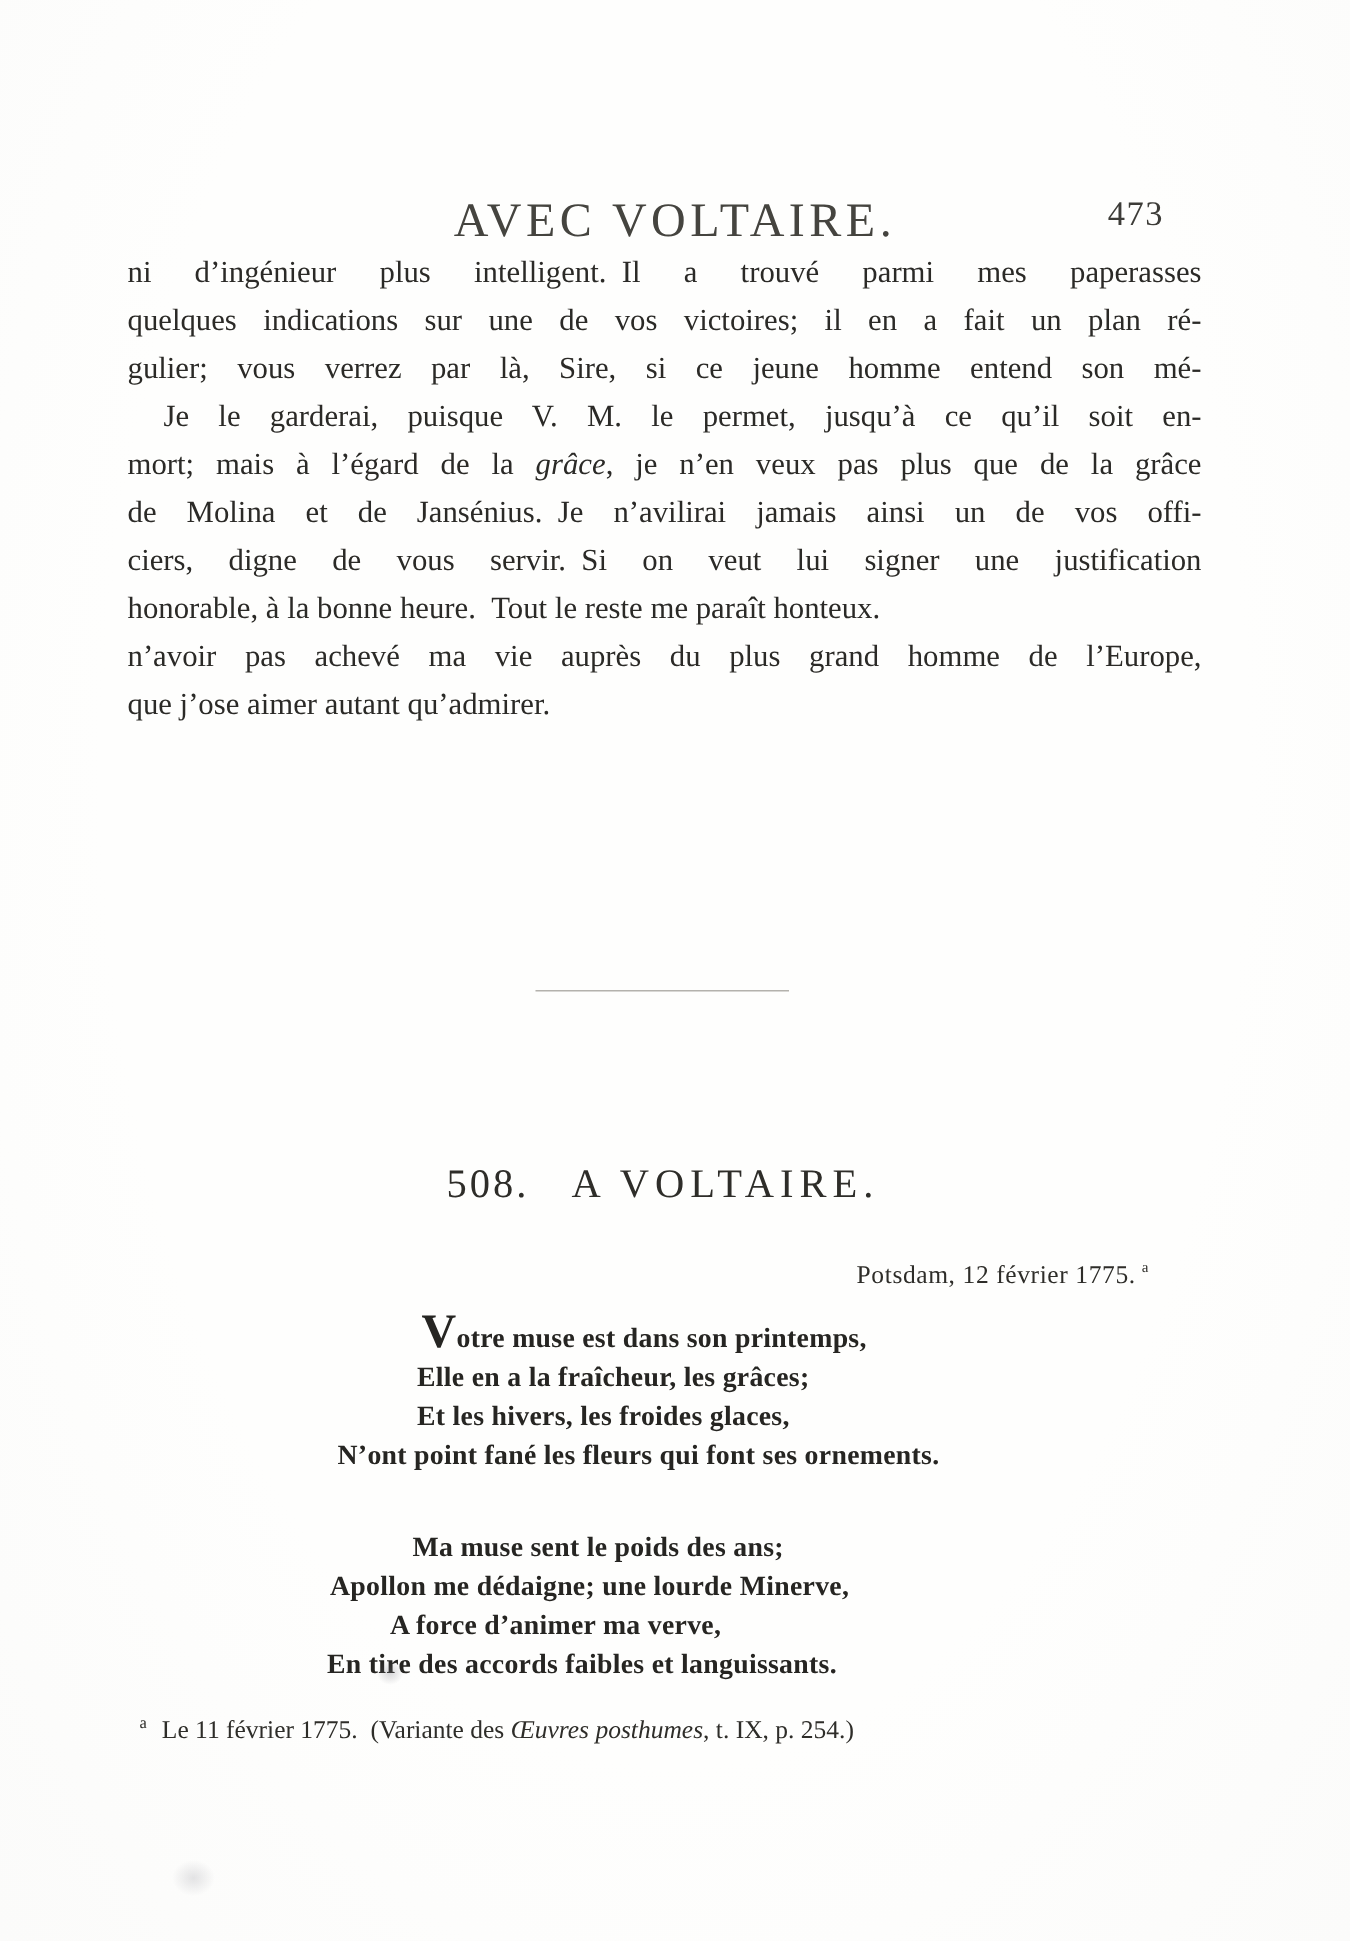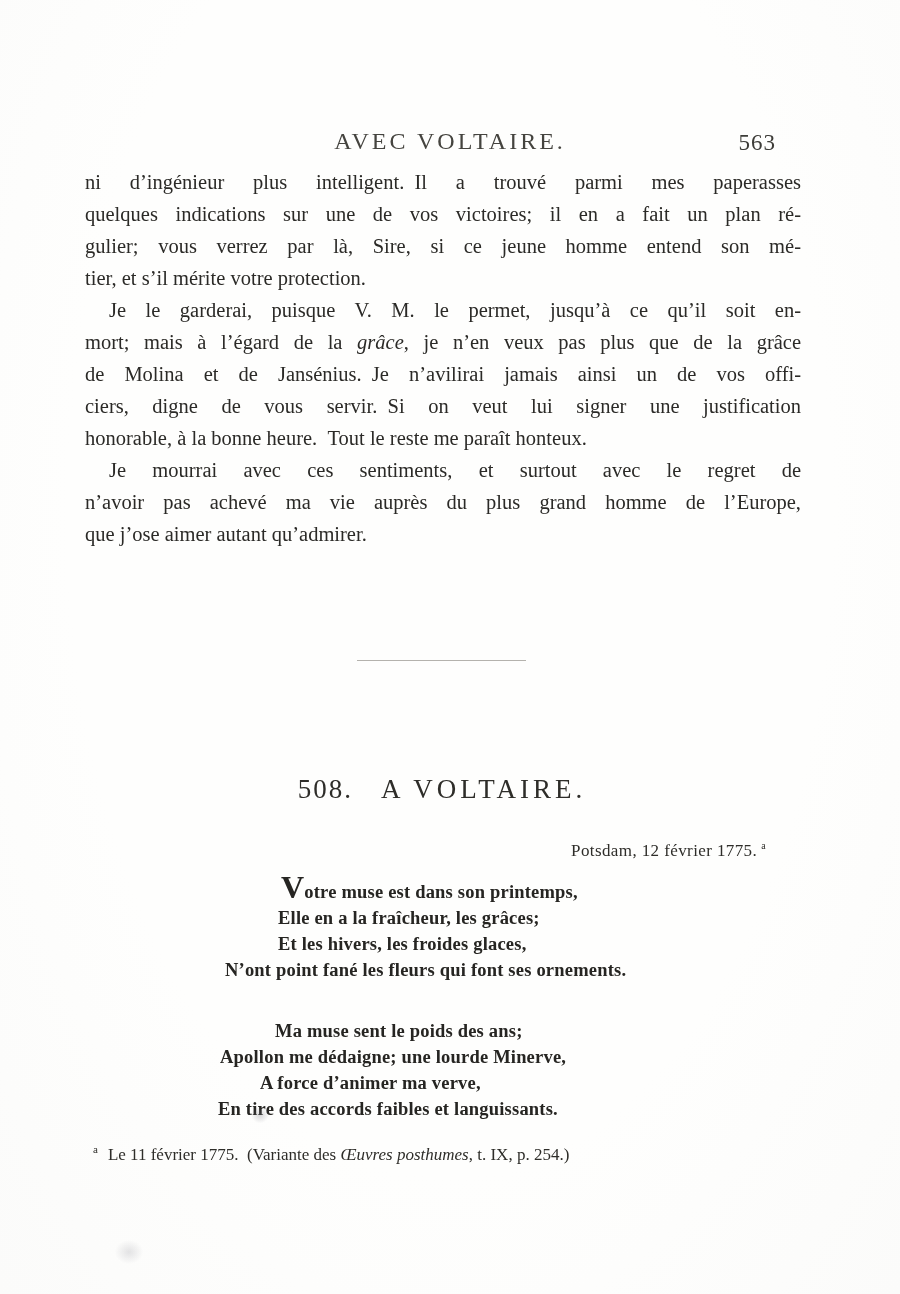--- a/index.html
+++ b/index.html
@@ -15,21 +15,21 @@
   .page {
     position: relative;
     width: 900px; height: 1294px;
     background: radial-gradient(ellipse at 50% 40%, #fefefd 60%, #fbfbfa 100%);
   }
 
   
   .running-header { position: absolute; top: 128px; left: 0; right: 0; height: 34px; }
   .header-title {
     display: block; text-align: center; 
-    font-size: 24px; letter-spacing: 3px; color: #45443f;
+    font-size: 32px; letter-spacing: 3px; color: #45443f;
   }
   .page-number {
     position: absolute; right: 124px; top: 2px;
     font-size: 23px; letter-spacing: 1px; color: #3d3c38;
   }
 
   
   .body-text {
     position: absolute; left: 85px; top: 166px; width: 716px;
     font-size: 20.5px; line-height: 32px; color: #2b2a27;
@@ -98,34 +98,32 @@
     background: radial-gradient(closest-side, rgba(135,135,145,0.22), rgba(135,135,145,0) 75%);
   }
 </style>
 </head>
 <body>
 
 <div class="page">
 
   <div class="running-header">
     <span class="header-title">AVEC VOLTAIRE.</span>
-    <span class="page-number">563</span>
+    <span class="page-number">473</span>
   </div>
 
   <div class="body-text">
       <div class="line">ni d’ingénieur plus intelligent. Il a trouvé parmi mes paperasses</div>
       <div class="line">quelques indications sur une de vos victoires; il en a fait un plan ré-</div>
       <div class="line">gulier; vous verrez par là, Sire, si ce jeune homme entend son mé-</div>
-      <div class="line last">tier, et s’il mérite votre protection.</div>
       <div class="line indent">Je le garderai, puisque V. M. le permet, jusqu’à ce qu’il soit en-</div>
       <div class="line">mort; mais à l’égard de la <i>grâce</i>, je n’en veux pas plus que de la grâce</div>
       <div class="line">de Molina et de Jansénius. Je n’avilirai jamais ainsi un de vos offi-</div>
       <div class="line">ciers, digne de vous servir. Si on veut lui signer une justification</div>
       <div class="line last">honorable, à la bonne heure. Tout le reste me paraît honteux.</div>
-      <div class="line indent">Je mourrai avec ces sentiments, et surtout avec le regret de</div>
       <div class="line">n’avoir pas achevé ma vie auprès du plus grand homme de l’Europe,</div>
       <div class="line last">que j’ose aimer autant qu’admirer.</div>
     </div>
 
   <div class="divider"></div>
 
   <div class="section-heading">
     <span class="sec-num">508.</span><span class="sec-title">A VOLTAIRE.</span>
   </div>
 

